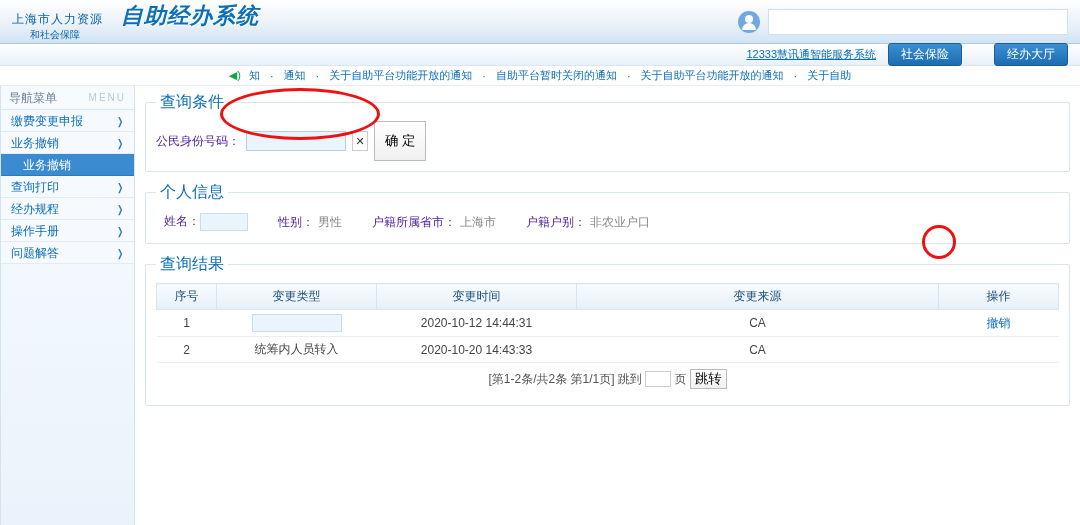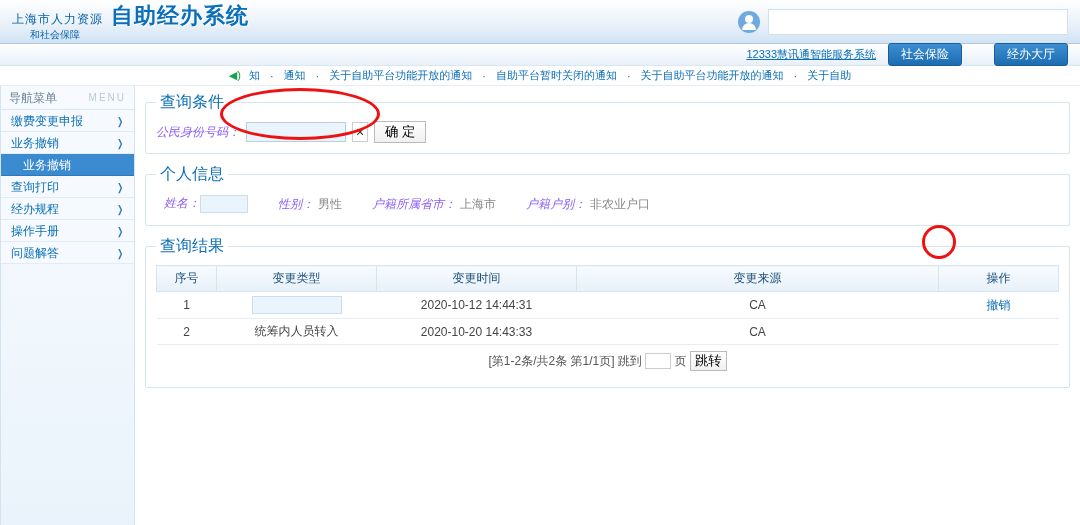--- a/index.html
+++ b/index.html
@@ -7,21 +7,21 @@
   .header {
     height: 44px;
     background: linear-gradient(to bottom, #ffffff 0%, #e8f0f8 60%, #d0e4f5 100%);
     border-bottom: 1px solid #b0c8de;
     display: flex; align-items: center; justify-content: space-between;
     padding: 0 12px;
   }
   .brand { display: flex; align-items: baseline; }
   .brand-line1 { font-size: 12px; color: #0762a8; letter-spacing: 1px; }
   .brand-sub { font-size: 10px; color: #0762a8; }
-  .brand-main { font-size: 22px; font-weight: bold; color: #0a6fb8; margin-left: 8px; text-shadow: 1px 1px 0 #fff; letter-spacing: 1px; }
+  .brand-main { font-size: 22px; font-weight: bold; font-style: italic; color: #0a6fb8; margin-left: 18px; text-shadow: 1px 1px 0 #fff; letter-spacing: 1px; }
   .header-right { display:flex; align-items:center; gap:8px; }
   .avatar-icon { width:22px; height:22px; border-radius:50%; background:#6ea9df; display:inline-block; position:relative; }
   .avatar-icon::before { content:""; position:absolute; width:8px; height:8px; border-radius:50%; background:#fff; top:4px; left:7px; }
   .avatar-icon::after { content:""; position:absolute; width:14px; height:7px; border-radius:7px 7px 0 0; background:#fff; top:12px; left:4px; }
   .user-box { width: 300px; height: 26px; background:#fff; border:1px solid #cfe0ee; }
   .subheader {
     height: 22px; background: linear-gradient(to bottom,#fff,#e8f0f8);
     display:flex; justify-content:flex-end; align-items:center; padding:0 12px; gap:12px;
     border-bottom:1px solid #d9e7f2;
   }
@@ -37,24 +37,24 @@
   .sidebar { width:135px; background:linear-gradient(to bottom,#f7fbff,#eaf3fb); border-right:1px solid #d3e3ef; border-left:1px solid #d3e3ef; }
   .side-title { height:24px; line-height:24px; padding:0 8px; color:#6b8199; font-size:12px; display:flex; justify-content:space-between; border-bottom:1px solid #d9e7f2;}
   .side-title .menu-txt { color:#bac9d7; font-size:10px; letter-spacing:2px;}
   .menu-item { height:22px; line-height:22px; padding:0 10px; display:flex; align-items:center; justify-content:space-between; color:#0c6fb6; border-bottom:1px solid #e1edf6; background:#f6fafe; cursor:pointer;}
   .menu-item .chev { font-family: monospace; font-size:14px; color:#2e7cc1; transform:scaleX(0.7);}
   .menu-sub { height:22px; line-height:22px; padding-left:22px; color:#fff; background:#3a8bd0; border-bottom:1px solid #2e79bc; cursor:pointer;}
   .main { flex:1; padding:6px 10px; overflow:auto; position:relative;}
   fieldset { border:1px solid #d7e5f0; padding:8px 10px 10px; margin-bottom:10px; border-radius:2px;}
   legend { color:#0c6fb6; font-size:16px; padding:0 4px;}
   .row { display:flex; align-items:center; gap:6px; font-size:12px;}
-  .label { color:#8b5cf6;font-style:italic;}
+  .label { color:#4c1d95;}
   .id-input { width:100px; height:20px; border:1px solid #b8cfe1; background:#eaf4fc;}
   .clear-x { width:16px; height:20px; border:1px solid #ccc; background:#fff; display:flex; align-items:center; justify-content:center; font-size:11px; cursor:pointer;}
-  .btn { padding:1px 10px; border:1px solid #bbb; background:linear-gradient(#fff,#f0f0f0); cursor:pointer;}
+  .btn { padding:10px 10px; border:1px solid #bbb; background:linear-gradient(#fff,#f0f0f0); cursor:pointer;}
   .info-row { display:flex; gap:30px; align-items:center; padding:2px 8px; color:#444;}
   .info-row .val { color:#888; margin-left:4px;}
   .name-box { width:48px; height:18px; background:#eaf4fc; border:1px solid #c9ddee; display:inline-block; vertical-align:middle;}
   table { width:100%; border-collapse:collapse; font-size:12px;}
   th { background:linear-gradient(#f7fbff,#e7f0f8); border:1px solid #d7e5f0; padding:4px; color:#1b4f7a; font-weight:normal;}
   td { border-bottom:1px solid #e8eef3; padding:4px; text-align:center; color:#444;}
   .op-link { color:#0c6fb6; cursor:pointer;}
   .pager { text-align:center; padding:6px; color:#555;}
   .pager input { width:26px; height:16px; border:1px solid #ccc; text-align:center;}
   .circle-annot { position:absolute; border:3px solid #e11; border-radius:50%; pointer-events:none;}

